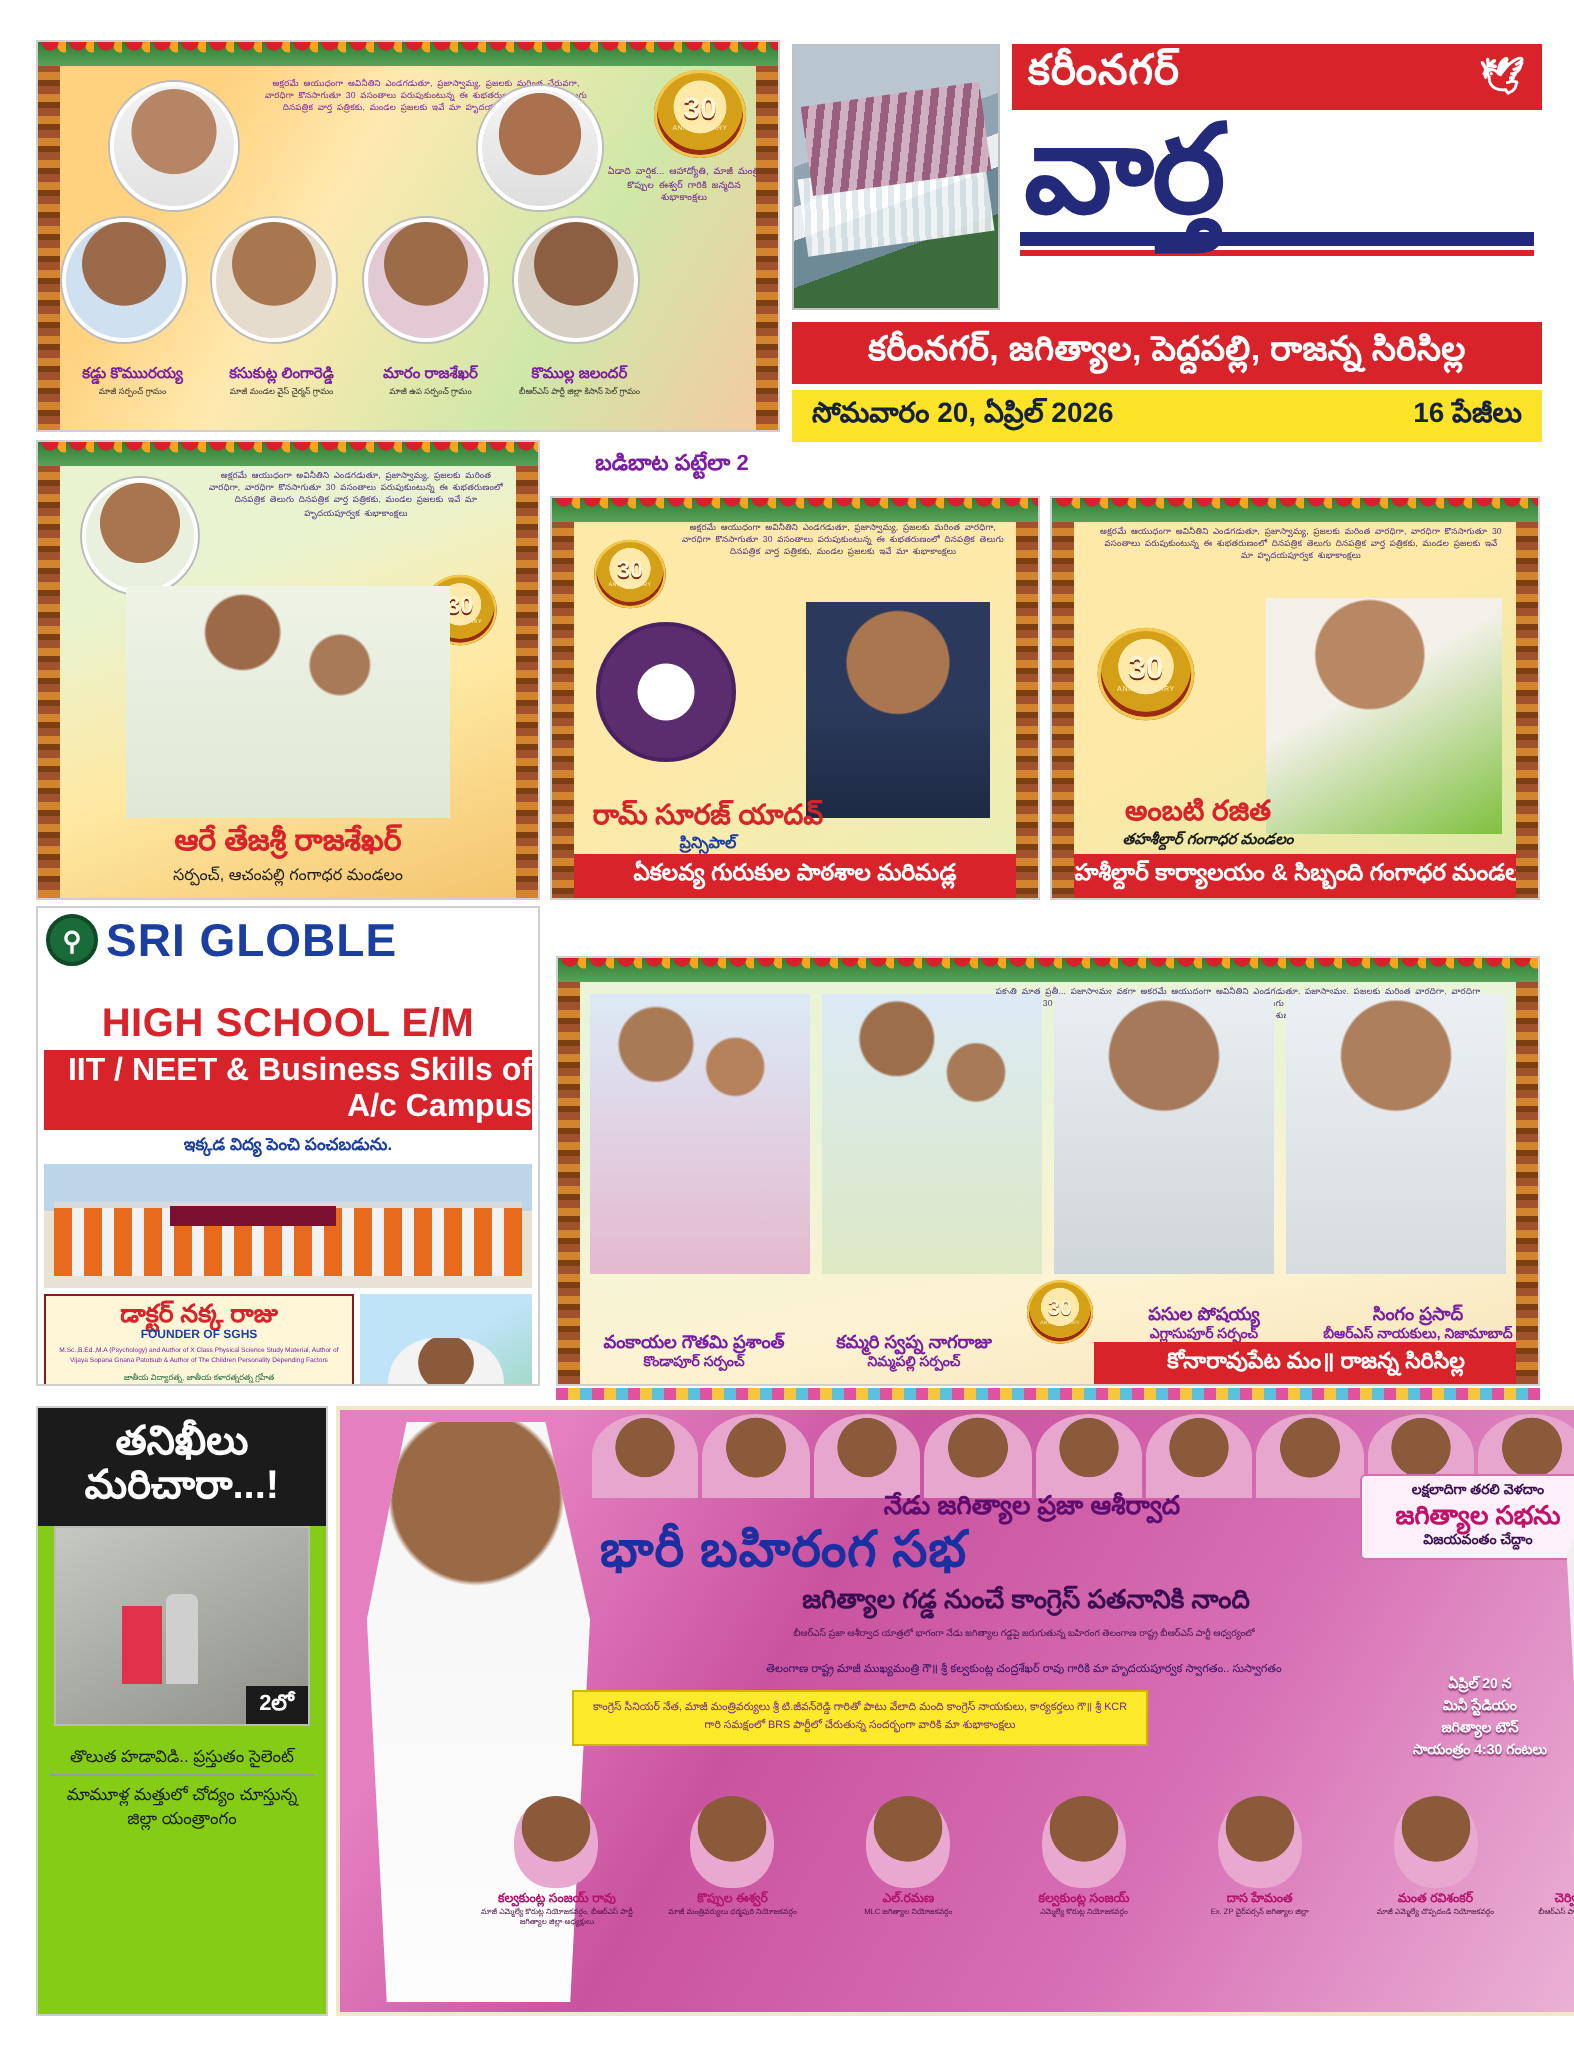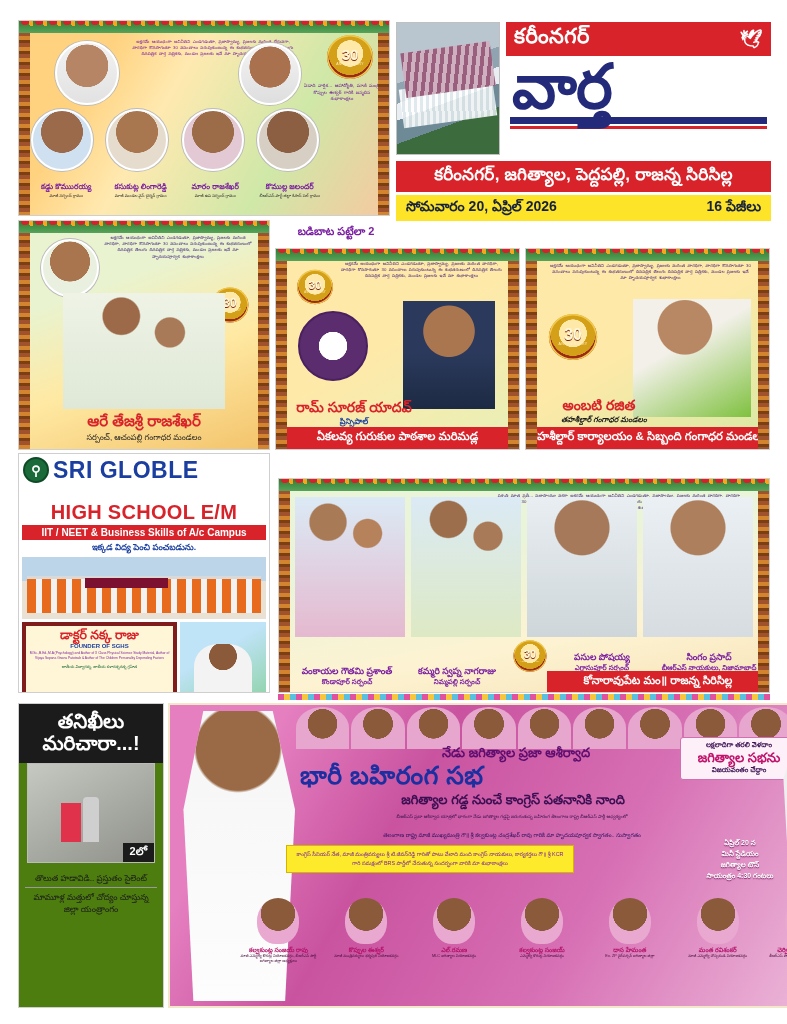--- a/index.html
+++ b/index.html
@@ -111,48 +111,48 @@
     position: absolute; left: 0; right: 0; bottom: 0; background: #d8232a;
     color: #fff; font-size: 11.5px; font-weight: bold; text-align: center; padding: 3px 2px;
   }
 
   #ad-school { position: absolute; left: 18px; top: 453px; width: 252px; height: 240px; background: #fff; }
   .sg-head { display: flex; align-items: center; gap: 4px; padding: 3px 4px 0; }
   .sg-logo { width: 26px; height: 26px; border-radius: 50%; background: #1b6b3a; border: 2px solid #0f4a27;
     display:flex; align-items:center; justify-content:center; color:#fff; font-size: 13px; font-weight: bold; }
   .sg-t1 { color: #1b3fa0; font-size: 23px; font-weight: bold; letter-spacing: .5px; line-height: 1; }
   .sg-t2 { color: #d8232a; font-size: 20px; font-weight: bold; text-align: center; line-height: 1.05; letter-spacing: .3px; margin-top: 19px; }
-  .sg-t3 { background: #d8232a; color: #fff; font-size: 10px; font-weight: bold; text-align: center; padding: 2px 0; margin: 2px 3px 0; }
+  .sg-t3 { background: #d8232a; color: #fff; font-size: 16px; font-weight: bold; text-align: right; padding: 2px 0; margin: 2px 3px 0; }
   .sg-t4 { color: #1b3fa0; font-size: 8.5px; text-align: center; padding: 2px 0 3px; font-weight: bold; }
   .sg-campus { height: 62px; margin: 0 3px;
     background: linear-gradient(#bcd5e8 0 38%, #e9e2d4 38% 100%); position: relative; overflow: hidden; }
   .sg-campus:after {
     content:""; position:absolute; left:2%; right:2%; top:30%; height:56%;
     background: repeating-linear-gradient(90deg,#e86a1c 0 9px,#f2f2f2 9px 15px);
     border-top: 3px solid #d9d9d9;
   }
   .sg-banner { position:absolute; left: 26%; top: 34%; width: 34%; height: 16%; background:#7b1030; z-index:2; }
   .sg-bottom { display: flex; gap: 3px; margin: 3px 3px 0; height: 78px; }
-  .sg-founder { flex: 1; background: #fff6d8; border: 4px solid #7f1d1d; padding: 3px 2px; text-align: center; }
+  .sg-founder { flex: 1; background: #fff6d8; border: 1px solid #7f1d1d; padding: 3px 2px; text-align: center; }
   .sg-fname { color: #d8232a; font-size: 12.5px; font-weight: bold; line-height: 1.05; }
   .sg-frole { color: #1b3fa0; font-size: 6px; font-weight: bold; margin-top: 1px; }
   .sg-fcred { color: #7b1fa2; font-size: 3.3px; line-height: 1.45; margin-top: 2px; }
   .sg-ftel { color: #1b6b3a; font-size: 4px; line-height: 1.4; margin-top: 3px; }
   .sg-fphoto { width: 86px; background: linear-gradient(150deg,#bfe3f7 0 40%,#8fd3a8 100%); position: relative; }
   .sg-fphoto:after { content:""; position:absolute; left:16%; bottom:0; width:68%; height:72%;
     background: radial-gradient(circle at 50% 22%, #8a5a3a 0 26%, transparent 27%), linear-gradient(#f3f3f3 0 100%);
     border-radius: 40% 40% 0 0; }
 
   #ad-four { position: absolute; left: 278px; top: 478px; width: 492px; height: 215px;
     background: linear-gradient(170deg,#eaf4d8 0 35%, #fdf3d2 70%, #f7e3b8 100%); }
   #ad-four .f-row { position: absolute; left: 16px; right: 16px; top: 18px; height: 140px; display: flex; gap: 6px; }
   #ad-four .f-row .ph { flex: 1; background: linear-gradient(#dbeaf5,#cfe0d4); }
   #ad-four .lbl { position: absolute; bottom: 6px; text-align: center; }
 
-  #news-left { position: absolute; left: 18px; top: 703px; width: 146px; height: 305px; background: #4d7c0f; }
+  #news-left { position: absolute; left: 18px; top: 703px; width: 146px; height: 305px; background: #84cc16; }
   .nl-head { background: #1b1b1b; color: #fff; text-align: center; font-size: 20px; font-weight: bold;
     padding: 6px 4px 8px; line-height: 1.12; }
   .nl-photo { position: relative; height: 100px; margin: 0 8px; background: linear-gradient(150deg,#c5c9c2,#8e9089); border: 1px solid #bbb; }
   .nl-crate { position: absolute; left: 26%; top: 40%; width: 16%; height: 40%; background: #e0334b; }
   .nl-cyl { position: absolute; left: 44%; top: 34%; width: 12%; height: 46%; background: #cfcfcf; border-radius: 4px 4px 0 0; }
   .nl-page { position: absolute; right: 0; bottom: 0; background: #1b1b1b; color: #fff;
     font-size: 11px; font-weight: bold; padding: 2px 7px; }
   .nl-cap { font-size: 8.4px; text-align: center; color: #1b1b1b; line-height: 1.45; padding: 6px 6px 0; }
   .nl-cap .seg { padding: 3px 0; }
   .nl-cap .seg + .seg { border-top: 1px solid #9a9a9a; }

